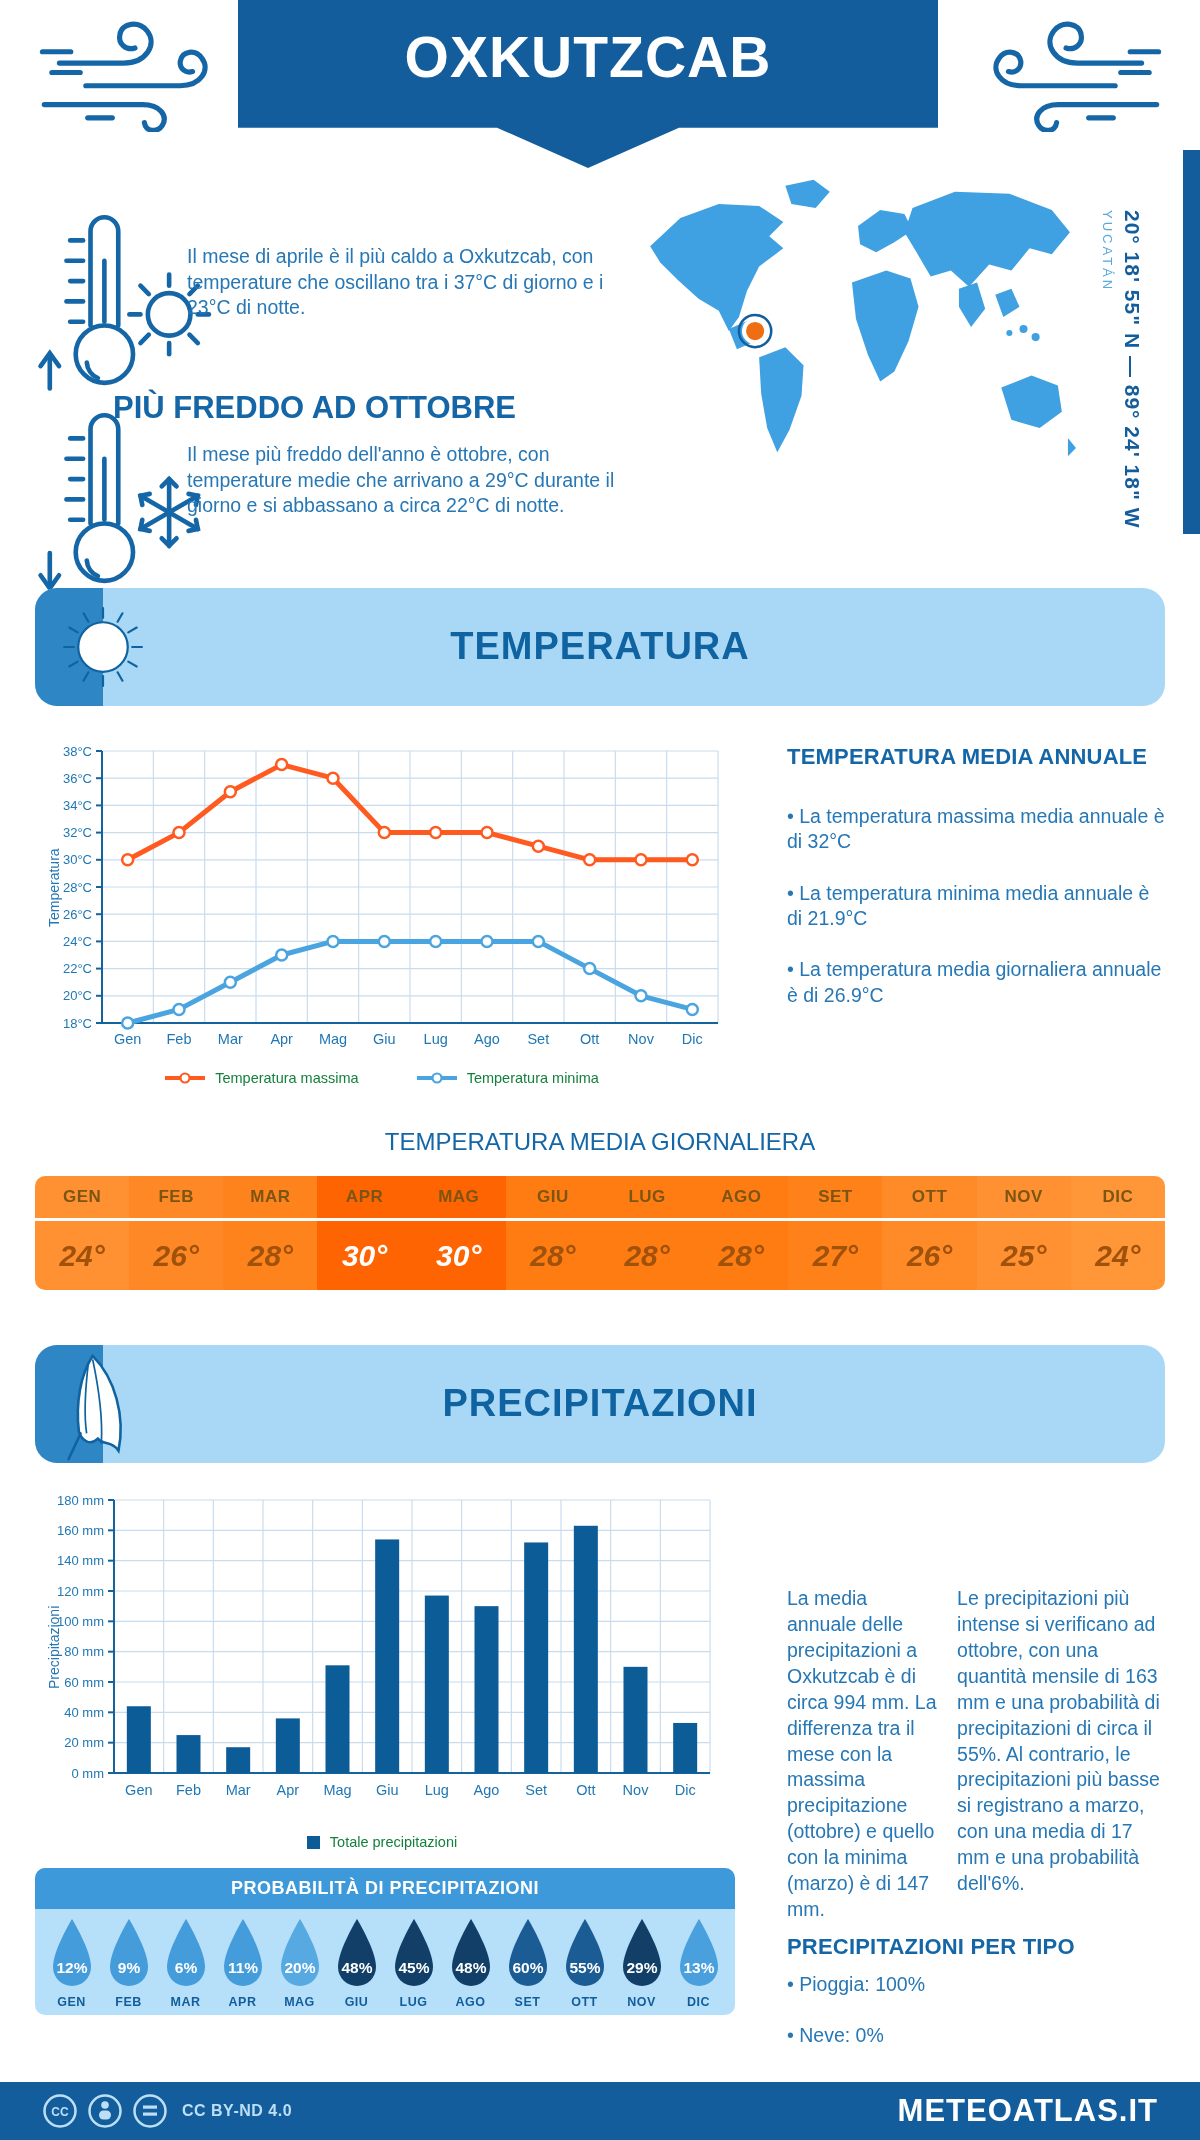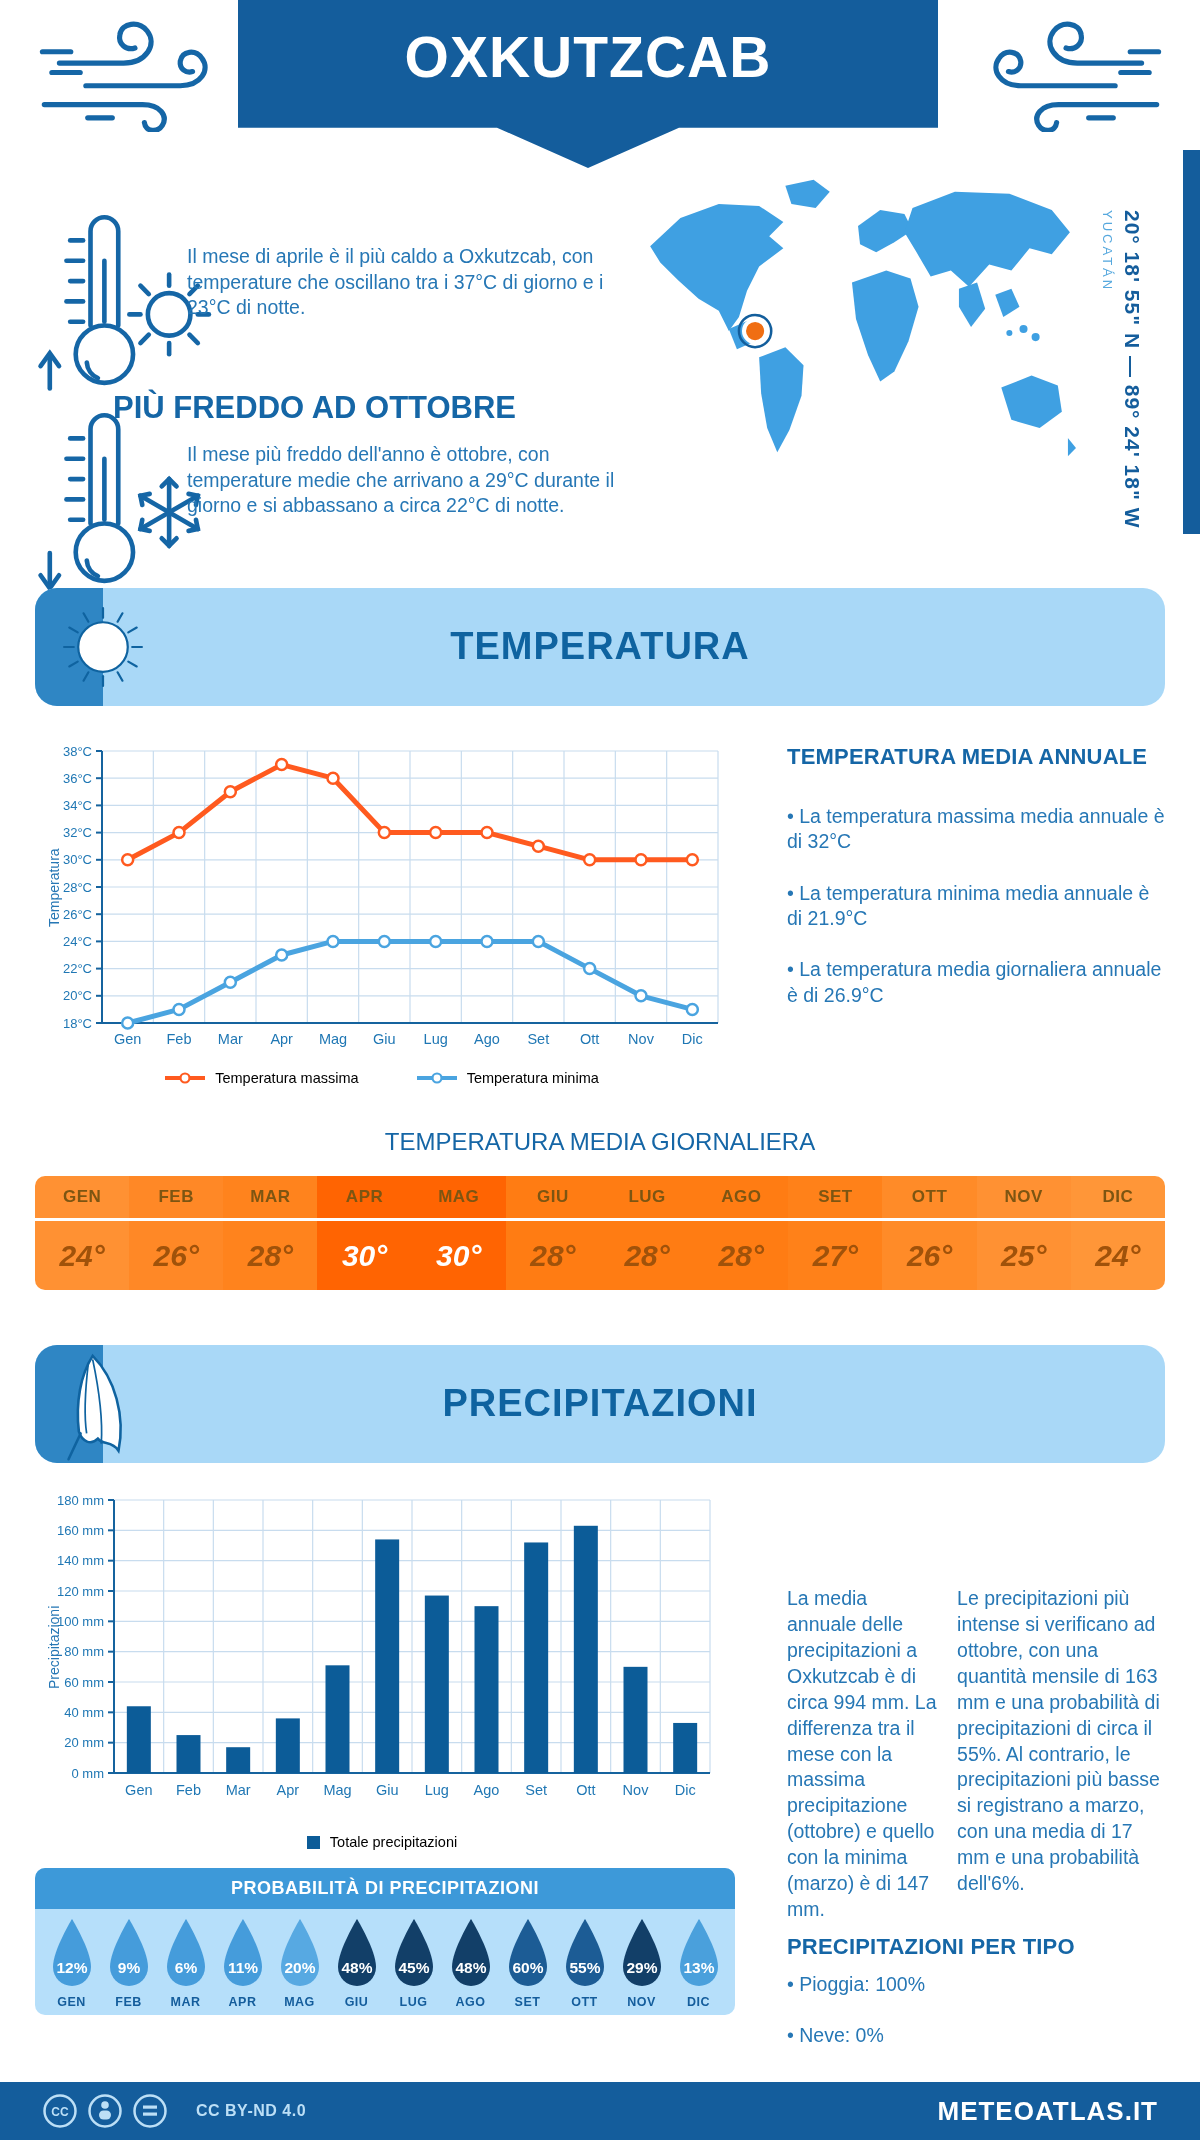--- a/index.html
+++ b/index.html
@@ -44,21 +44,21 @@
   
   #temp-chart{position:absolute;left:42px;top:744px;}
   #precip-chart{position:absolute;left:42px;top:1492px;}
   .ylab{position:absolute;writing-mode:vertical-rl;transform:rotate(180deg);
         font-size:14px;color:#2677B5;height:190px;text-align:center;}
   #temp-ylab{left:46px;top:793px;}
   #precip-ylab{left:46px;top:1552px;}
   .legend{position:absolute;left:42px;width:680px;display:flex;justify-content:center;gap:58px;}
   #temp-legend{top:1070px;}
   #precip-legend{top:1834px;}
-  .leg-item{display:flex;align-items:center;gap:10px;font-size:14.5px;color:#000000;}
+  .leg-item{display:flex;align-items:center;gap:10px;font-size:14.5px;color:#15803d;}
 
   
   .rcol{position:absolute;left:787px;width:382px;}
   #annual{top:744px;}
   .rtitle{font-size:22px;font-weight:bold;color:#1566A6;letter-spacing:0.2px;}
   .bullets{margin-top:34px;display:flex;flex-direction:column;gap:26px;}
   .bullet{font-size:19.5px;line-height:1.3;color:#2677B5;}
   #ptext{top:1586px;display:flex;gap:18px;}
   #ptext p{margin:0;font-size:19.5px;line-height:1.33;color:#2677B5;}
   #ptype{top:1934px;}
@@ -79,22 +79,22 @@
   #prob .phead{height:41px;background:#3D99D9;border-radius:10px 10px 0 0;display:flex;align-items:center;
                justify-content:center;font-size:18px;font-weight:bold;color:#fff;letter-spacing:0.5px;}
   #prob .drops{display:grid;grid-template-columns:repeat(12,1fr);padding:8px 8px 0;}
   .dropcell{display:flex;flex-direction:column;align-items:center;}
   .dropmon{margin-top:4px;font-size:12.5px;font-weight:bold;color:#145D9C;letter-spacing:0.5px;}
 
   
   #footer{position:absolute;left:0;top:2082px;width:1200px;height:58px;background:#145D9C;
           display:flex;align-items:center;padding:16px 42px;box-sizing:border-box;}
   .cc-icons{display:flex;gap:9px;align-items:center;}
-  #license{margin-left:28px;font-size:16px;font-weight:bold;color:#BCDFF6;letter-spacing:0.5px;}
-  #brand{margin-left:auto;font-size:26px;font-weight:bold;color:#fff;letter-spacing:1px;}
+  #license{margin-left:14px;font-size:16px;font-weight:bold;color:#BCDFF6;letter-spacing:0.5px;}
+  #brand{margin-left:auto;font-size:31px;font-weight:bold;color:#fff;letter-spacing:1px;}
 </style>
 </head>
 <body>
 
 <div id="page">
 
   <svg class="wind left" viewBox="0 0 200 125" fill="none" stroke="#1566A6" stroke-width="5.5" stroke-linecap="round">
     <path d="M12,40 H42"></path>
       <path d="M22,62 H52"></path>
     <path d="M30,52 H98 C122,52 134,32 123,18 C114,7 96,9 94,22 C92,32 101,39 110,36"></path>

